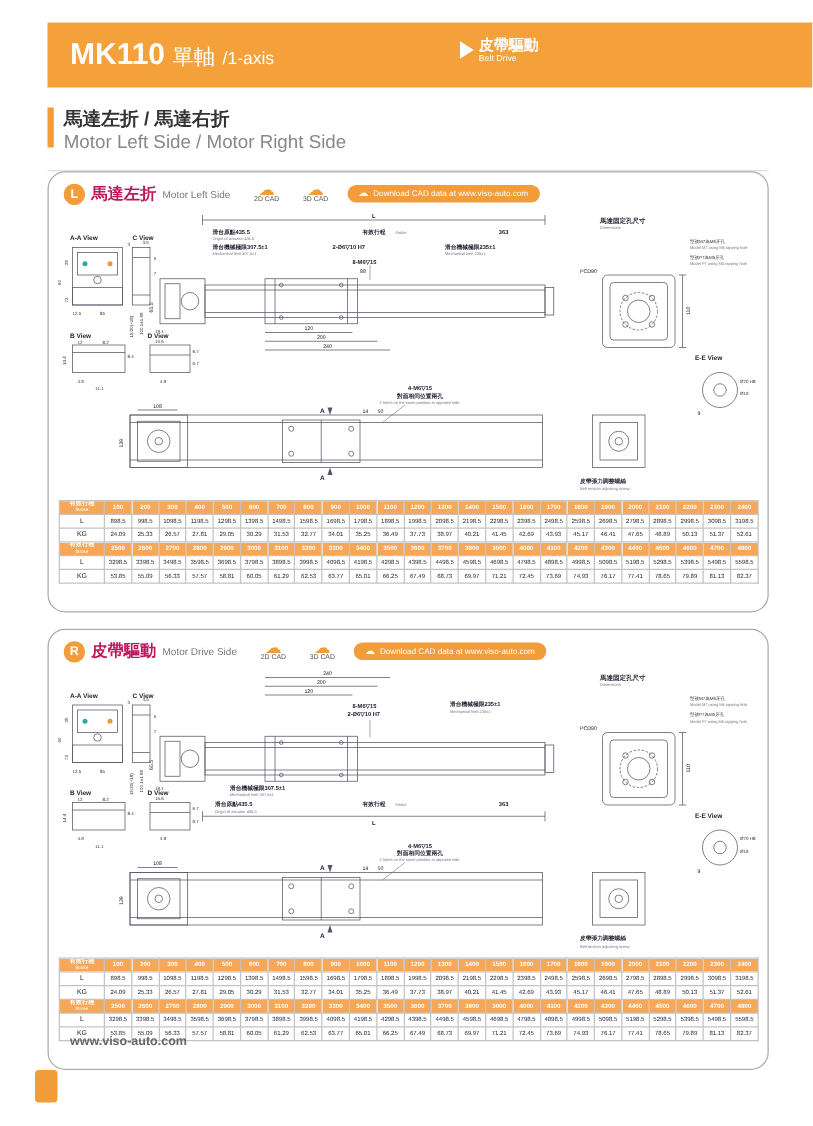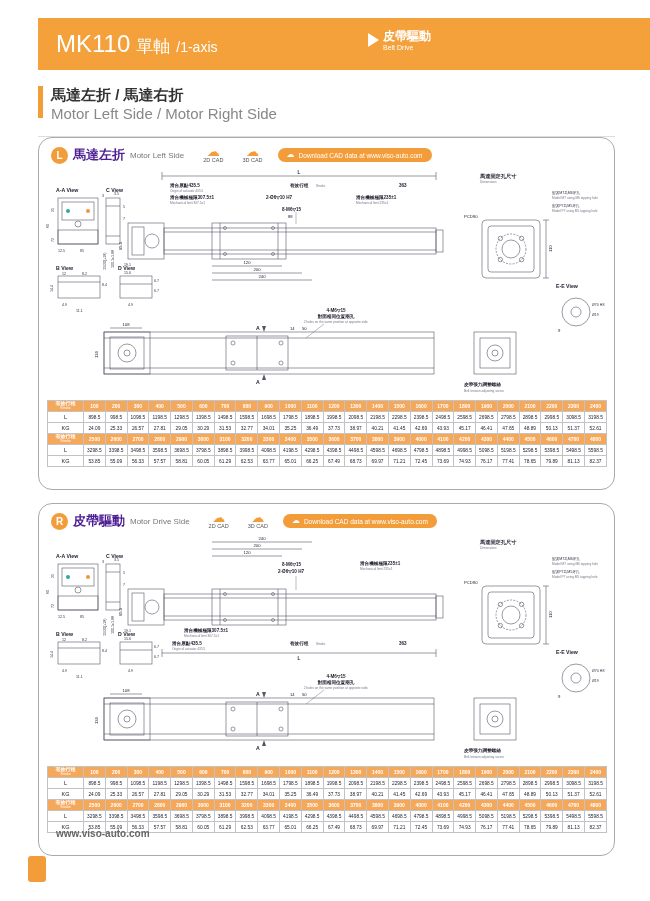--- a/index.html
+++ b/index.html
@@ -1,37 +1,37 @@
 <!DOCTYPE html>
 <html><head>
 <meta charset="utf-8">
 <style>
 *{margin:0;padding:0;box-sizing:border-box}
 html,body{width:650px;height:901px}
 body{position:relative;background:#fff;font-family:"Liberation Sans","DejaVu Sans",sans-serif;overflow:hidden}
 .hband{position:absolute;left:38px;top:18px;width:612px;height:52px;background:#F4A13B;display:flex;align-items:center}
 .htitle{margin-left:18px;color:#fff;display:flex;align-items:baseline;gap:6px}
-.model{font-size:24px;font-weight:normal}
+.model{font-size:24px;font-weight:bold}
 .hcn{font-size:17px;font-weight:normal}
 .haxis{font-size:14px}
 .belt{position:absolute;left:330px;top:12px;display:flex;align-items:center;gap:4px}
 .tri{width:0;height:0;border-left:11px solid #fff;border-top:7px solid transparent;border-bottom:7px solid transparent}
 .bcn{display:block;color:#fff;font-weight:bold;font-size:12px;line-height:1.15}
 .ben{display:block;color:#fff;font-size:7px}
 .sechead{position:absolute;left:38px;top:86px;width:577px;display:flex;gap:8px;padding-bottom:14px;border-bottom:1px solid #ddd}
 .sbar{width:5px;height:32px;background:#F39C3A}
 .scn{font-size:15px;font-weight:bold;color:#333}
 .sen{font-size:15px;color:#888}
 .unit{position:absolute;right:36px;font-size:8px;color:#333}
 .u1{top:142px}.u2{top:508px}
 .panel{position:absolute;left:38px;width:577px;height:353px;border:1.5px solid #aaa;border-radius:14px;background:#fff}
 .p1{top:137px}.p2{top:503px}
 .phead{position:absolute;left:12px;top:8px;display:flex;align-items:center;gap:5px}
 .badge{width:17px;height:17px;border-radius:50%;background:#F39C3A;color:#fff;font-size:10px;font-weight:bold;display:flex;align-items:center;justify-content:center;flex:none}
-.ptcn{font-size:13px;font-weight:bold;color:#4c1d95}
+.ptcn{font-size:13px;font-weight:bold;color:#be185d}
 .pten{font-size:8px;color:#777}
 .cad{display:flex;flex-direction:column;align-items:center;margin-left:14px;cursor:pointer}
 .cloud{color:#F39C3A;font-size:13px;line-height:.8}
 .cadlbl{font-size:5.5px;color:#555}
 .pill{display:flex;align-items:center;gap:4px;background:#F39C3A;color:#fff;border-radius:8px;font-size:6.5px;padding:2px 9px;margin-left:10px;height:14px}
 .pillico{font-size:8px;line-height:1}
 svg.draw{position:absolute;left:5px;top:28px}
 .draw line,.draw rect,.draw circle,.draw polyline{stroke:#556;stroke-width:.6;fill:none}
 .draw .thin{stroke-width:.4}
 .draw .dash{stroke-dasharray:2 1.3}

